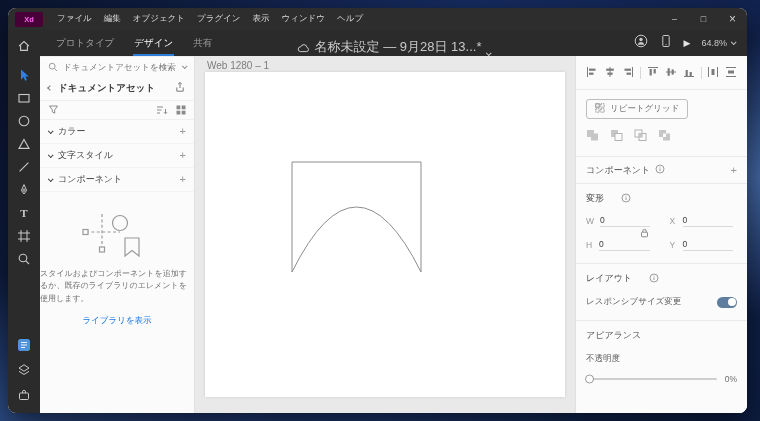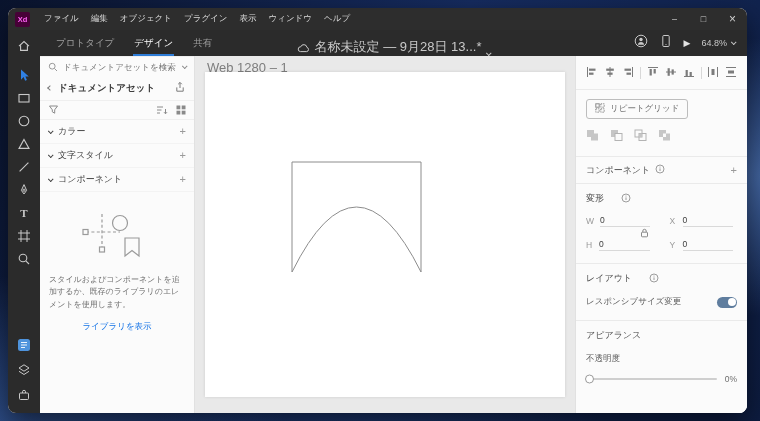--- a/index.html
+++ b/index.html
@@ -11,21 +11,21 @@
     radial-gradient(70% 55% at 102% 42%, rgba(110,160,235,.55), transparent 60%),
     radial-gradient(75% 60% at -6% 100%, rgba(80,130,210,.5), transparent 58%),
     radial-gradient(60% 45% at 50% 115%, rgba(60,110,190,.4), transparent 60%),
     linear-gradient(118deg,#0a142e 0%,#162c60 48%,#0d1c40 100%)}
 
   
   .window{position:absolute;left:8px;top:8px;width:739px;height:405px;border-radius:8px;overflow:hidden;
     box-shadow:0 10px 28px rgba(0,0,0,.55);display:flex;flex-direction:column;background:#fff}
 
   .titlebar{height:22px;background:#2d2d2d;display:flex;align-items:center;flex-shrink:0}
-  .xd-logo{width:15px;height:15px;background:#470137;color:#ff61f6;font-size:7.5px;font-weight:bold;
+  .xd-logo{width:28px;height:15px;background:#470137;color:#ff61f6;font-size:7.5px;font-weight:bold;
     display:flex;align-items:center;justify-content:center;border-radius:2px;margin:0 8px 0 7px}
   .menus{display:flex;height:100%}
   .menu-item{color:#dcdcdc;font-size:8.5px;padding:0 6px;display:flex;align-items:center;cursor:default;white-space:nowrap}
   .win-controls{margin-left:auto;display:flex;height:100%}
   .win-btn{width:29px;height:100%;display:flex;align-items:center;justify-content:center;color:#cfcfcf;font-size:9px}
   .win-btn.close{font-size:12px}
 
   .under{flex:1;display:flex;min-height:0}
 
   
@@ -64,26 +64,26 @@
   .lp-row{display:flex;align-items:center;padding:0 8px;flex-shrink:0}
   .lp-header{height:24px;color:#3d3d3d;font-size:9.5px;font-weight:bold;gap:6px}
   .lp-header .spacer,.lp-filter .spacer{flex:1}
   .lp-search{height:20px;border-top:1px solid #efefef;gap:5px;color:#8a8a8a}
   .lp-search input{border:none;outline:none;background:transparent;font-size:8.5px;color:#666;
     flex:1;min-width:0;font-family:inherit}
   .lp-filter{height:20px;border-top:1px solid #efefef;border-bottom:1px solid #efefef;color:#8a8a8a;gap:8px}
   .lp-section{height:24px;color:#3d3d3d;font-size:9px;gap:6px;border-bottom:1px solid #f3f3f3}
   .lp-plus{margin-left:auto;color:#9a9a9a;font-size:11px;line-height:1}
   .lp-illus{display:flex;justify-content:center;margin:16px 0 4px}
-  .lp-empty{font-size:8px;color:#6f6f6f;line-height:1.55;padding:0 9px;margin-top:6px}
+  .lp-empty{font-size:8px;color:#6f6f6f;line-height:1.55;padding:0 0;margin-top:0}
   .lp-link{font-size:8.5px;color:#1473e6;text-align:center;margin-top:10px;cursor:pointer}
 
   
   .canvas{flex:1;background:#e9e9e9;position:relative;min-width:0}
-  .artboard-label{position:absolute;top:4px;left:12px;font-size:13px;color:#7d7d7d;white-space:nowrap}
+  .artboard-label{position:absolute;top:4px;left:12px;font-size:10px;color:#7d7d7d;white-space:nowrap}
   .artboard{position:absolute;left:10px;top:16px;width:360px;height:325px;background:#fff;
     box-shadow:0 0 3px rgba(0,0,0,.12)}
   .artboard svg{position:absolute;inset:0}
 
   
   .right-panel{width:172px;background:#fbfbfb;border-left:1px solid #e1e1e1;display:flex;
     flex-direction:column;flex-shrink:0;overflow:hidden;color:#5a5a5a}
   .rp-align{display:flex;align-items:center;gap:6px;padding:8px 10px 7px;border-bottom:1px solid #eaeaea}
   .rp-sep{width:1px;height:12px;background:#d8d8d8}
   .rp-repeat{margin:9px 10px 0;height:20px;border:1px solid #bdbdbd;border-radius:3px;display:inline-flex;

